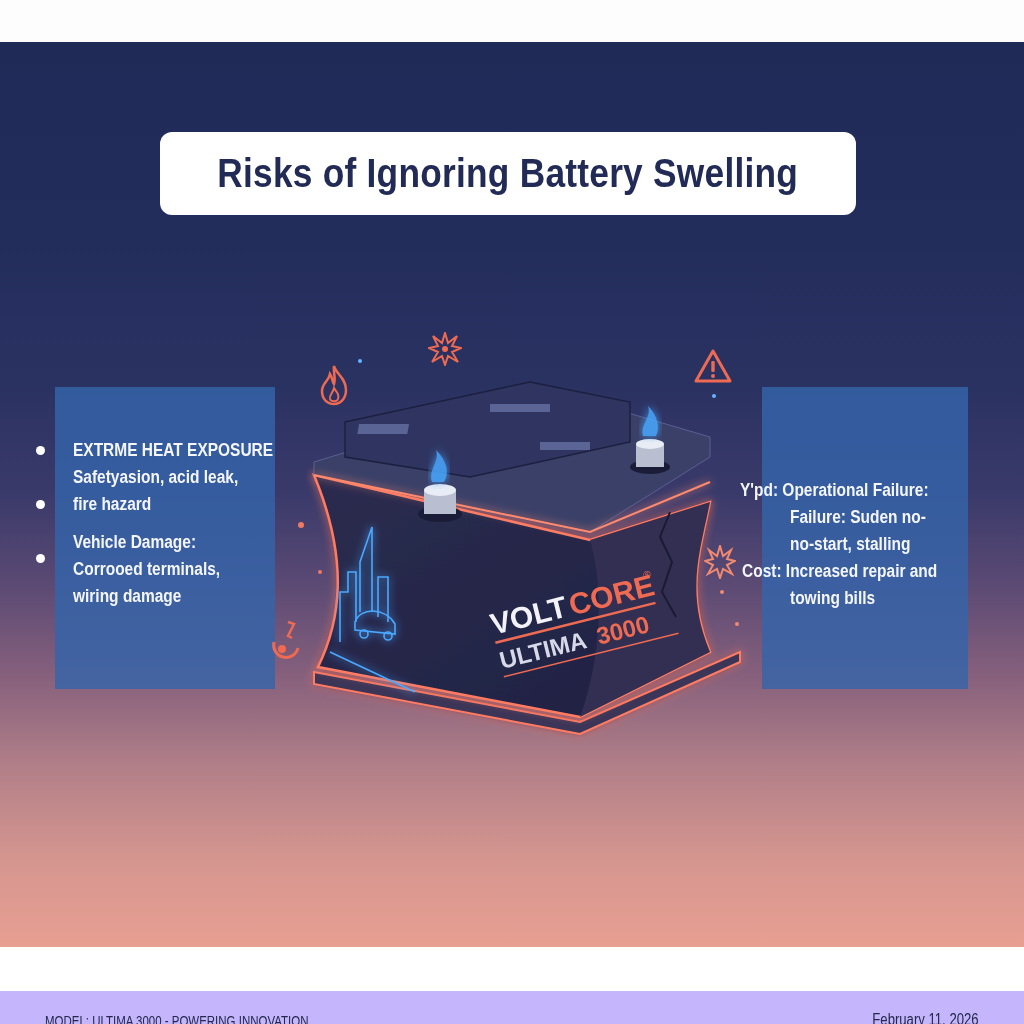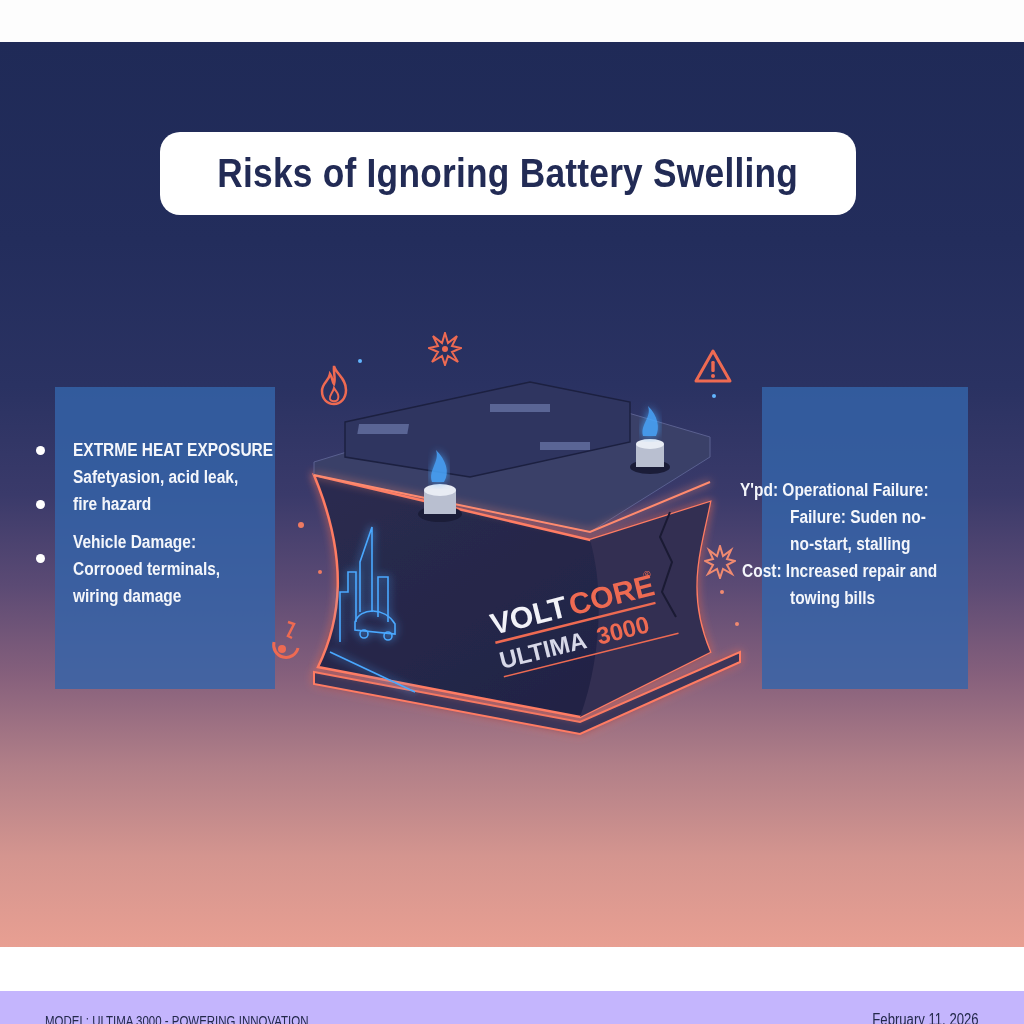--- a/index.html
+++ b/index.html
@@ -11,21 +11,21 @@
   .canvas {
     position: absolute; left: 0; top: 42px; width: 1024px; height: 905px;
     background: linear-gradient(180deg,
       #1f2a57 0%, #232d5c 22%, #2a3262 38%, #3a3a6a 50%,
       #5b4a74 60%, #86607c 70%, #b17f88 80%, #d4958f 90%, #e89f92 100%);
     overflow: hidden;
   }
 
   .title-pill {
     position: absolute; left: 160px; top: 90px; width: 696px; height: 83px;
-    background: #ffffff; border-radius: 20px;
+    background: #ffffff; border-radius: 12px;
     display: flex; align-items: center; justify-content: center;
   }
   .title-text {
     font-family: "Liberation Sans", sans-serif; font-weight: bold;
     font-size: 41px; color: #222b55; letter-spacing: 0.3px;
     transform: scaleX(0.86);
   }
 
   .panel {
     position: absolute; background: rgba(52,100,170,0.82);

